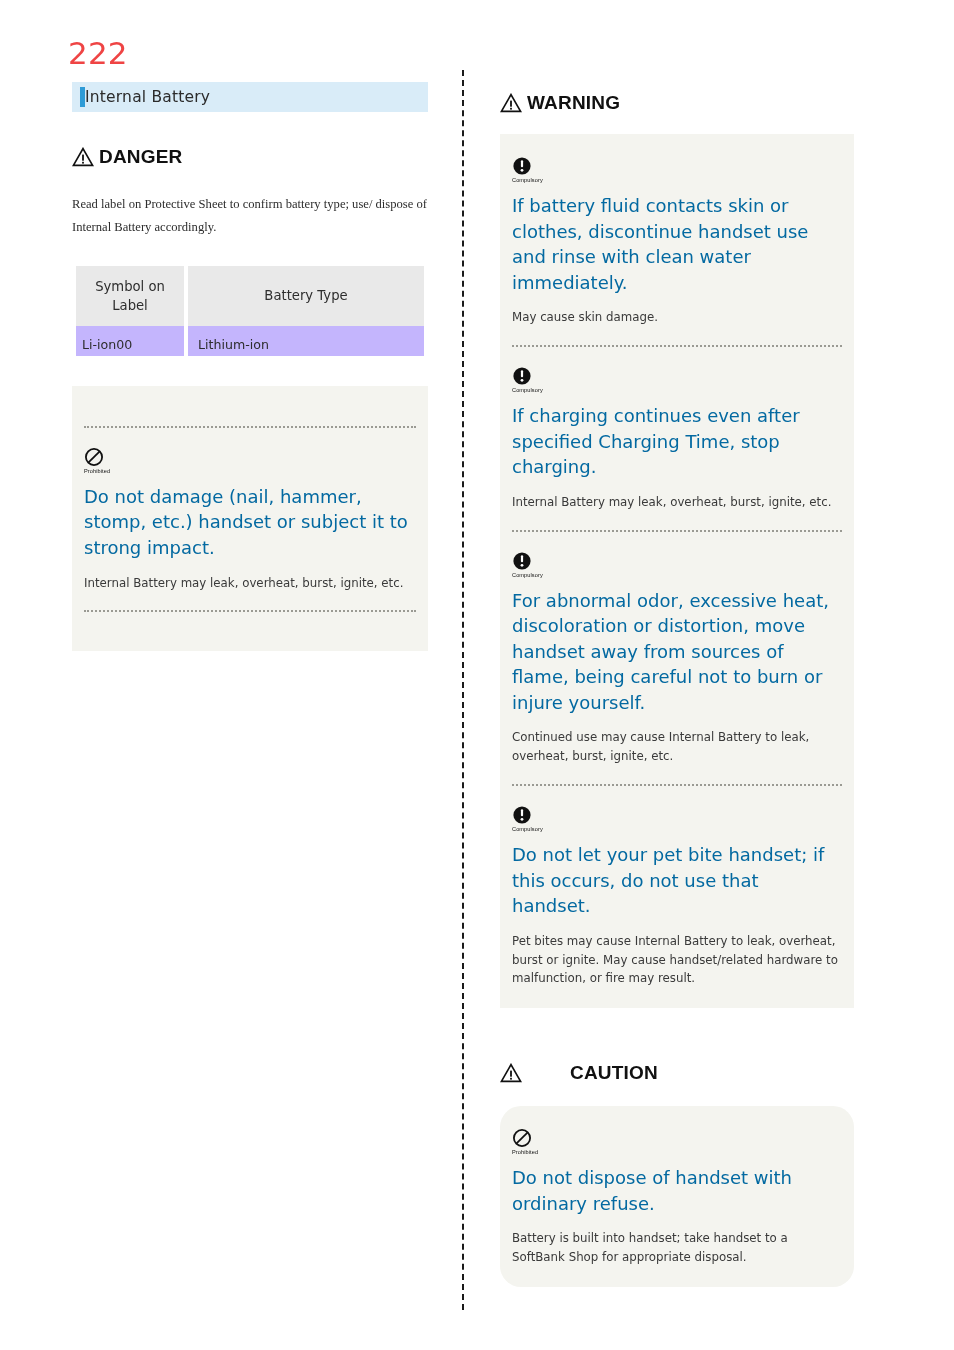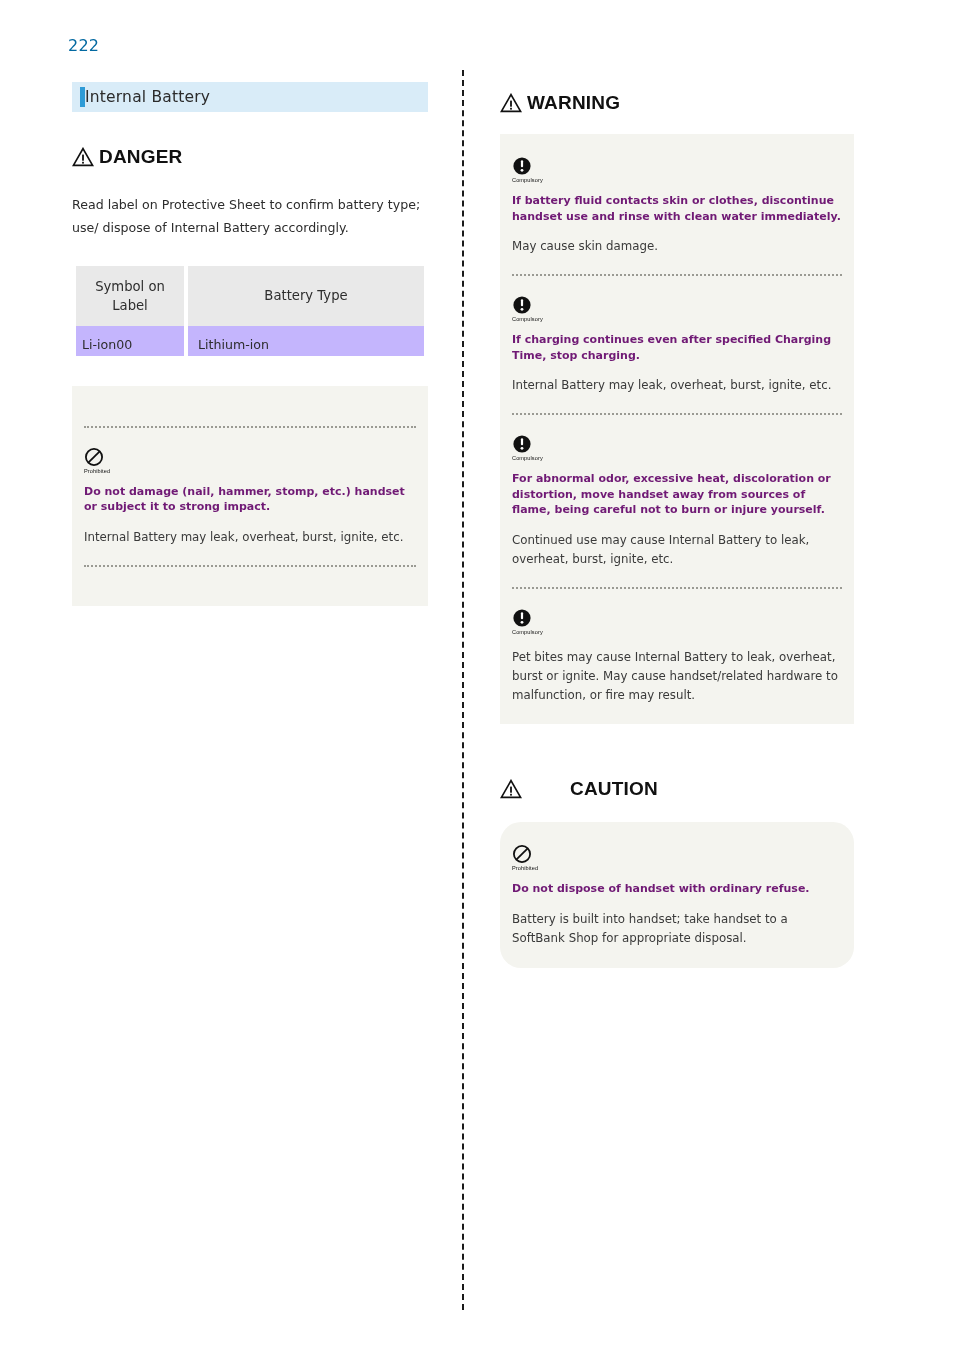--- a/index.html
+++ b/index.html
@@ -19,22 +19,22 @@
   .page {
     position: absolute;
     inset: 0;
   }
 
   
   .page-number {
     position: absolute;
     left: 68px;
     top: 38px;
-    font-size: 16px;
-    color: #0369a1;
+    font-size: 31px;
+    color: #ef4444;
     letter-spacing: 0.2px;
     line-height: 1;
   }
 
   
   .center-divider {
     position: absolute;
     left: 462px;
     top: 70px;
     width: 0;
@@ -97,20 +97,21 @@
   .h-danger  { margin-top: 34px; }
   .h-warning { margin-top: 14px; }
   .h-caution { margin-top: 54px; gap: 48px; }
 
   
   .intro {
     margin-top: 25px;
     font-size: 12.6px;
     line-height: 1.85;
     color: #2d2d2d;
+    font-family: Liberation Serif, serif;
   }
 
   
   .spec-table {
     margin-top: 26px;
     width: 100%;
     border-collapse: separate;
     border-spacing: 4px 0;
     table-layout: fixed;
   }
@@ -159,25 +160,24 @@
   .sym .sym-caption {
     font-size: 5.6px;
     color: #111;
     margin-top: 1px;
     letter-spacing: 0.1px;
     font-family: "Liberation Sans", sans-serif;
     white-space: nowrap;
   }
 
   .notice-main {
-    font-size: 11px;
+    font-size: 18px;
     line-height: 1.42;
-    color: #701a75;
+    color: #0369a1;
     margin: 0 0 0 0;
-    font-weight: bold;
   }
   .notice-sub {
     font-size: 11.8px;
     line-height: 1.6;
     color: #3a3a3a;
     margin: 13px 0 0 0;
   }
 </style>
 </head>
 <body>
@@ -304,20 +304,21 @@
 
       <div class="notice-item">
         <div class="sym">
           <svg width="20" height="20" viewBox="0 0 20 20">
             <circle cx="10" cy="10" r="8.6" fill="#111"></circle>
             <rect x="8.9" y="4.2" width="2.2" height="7.1" rx="1.1" fill="#fff"></rect>
             <circle cx="10" cy="14.3" r="1.4" fill="#fff"></circle>
           </svg>
           <div class="sym-caption">Compulsory</div>
         </div>
+        <p class="notice-main">Do not let your pet bite handset; if this occurs, do not use that handset.</p>
         <p class="notice-sub">Pet bites may cause Internal Battery to leak, overheat, burst or ignite. May cause handset/related hardware to malfunction, or fire may result.</p>
       </div>
 
     </div>
 
     <div class="alert-heading h-caution">
       <svg class="tri-icon" width="22" height="20" viewBox="0 0 22 20">
         <path d="M11 1.6 L20.6 18.4 L1.4 18.4 Z" fill="none" stroke="#111" stroke-width="1.7" stroke-linejoin="miter"></path>
         <rect x="10.1" y="7.6" width="1.8" height="6.1" fill="#111"></rect>
         <rect x="10.1" y="14.8" width="1.8" height="1.8" fill="#111"></rect>

